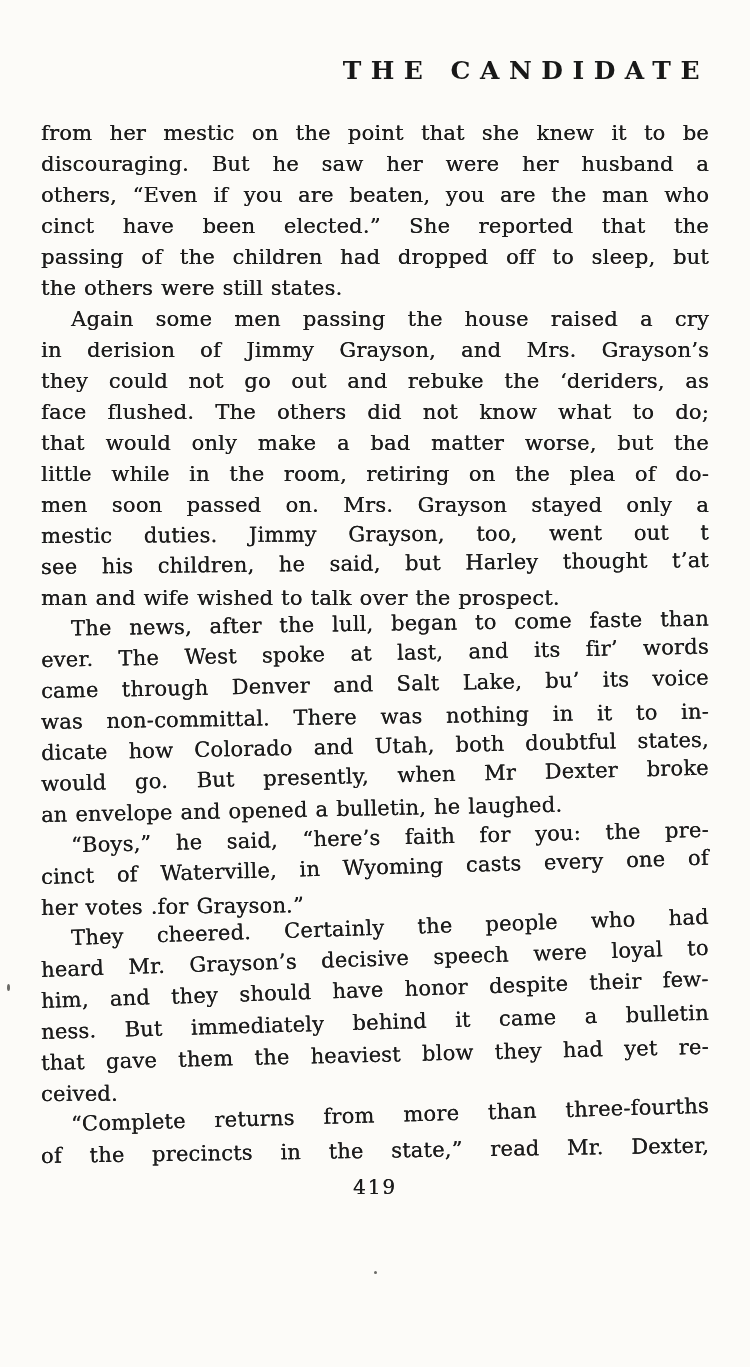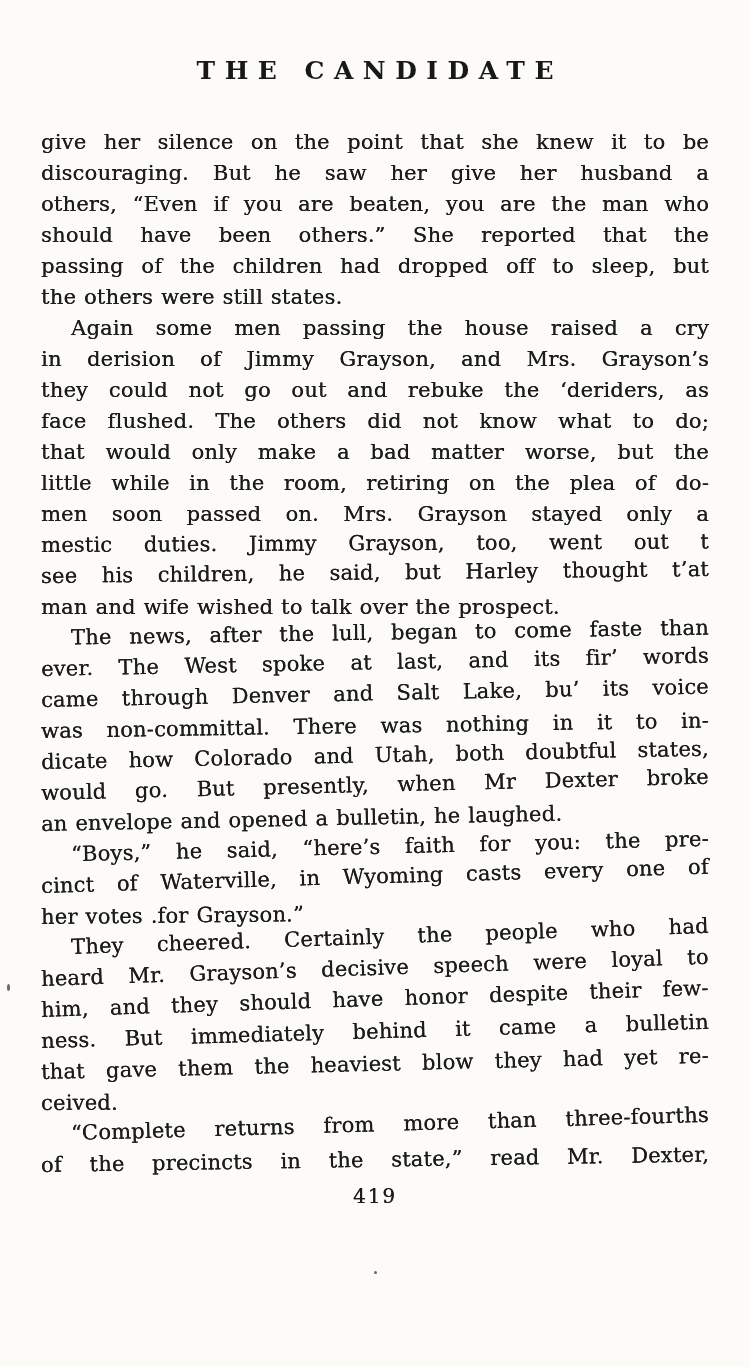--- a/index.html
+++ b/index.html
@@ -10,27 +10,27 @@
     color: #1c1c1c;
     overflow: hidden;
   }
   .page {
     width: 750px;
     height: 1367px;
     padding: 56px 41px 0 41px;
     position: relative;
   }
   .header {
-    text-align: center;
+    text-align: right;
     font-size: 25px;
     font-weight: bold;
     letter-spacing: 0.38em;
     text-indent: 0.38em;
     color: #181818;
-    margin-bottom: 42px;
+    margin-bottom: 33px;
   }
   .body { width: 668px; }
   .line {
     font-size: 21px;
     line-height: 31px;
     height: 31px;
     letter-spacing: 0.01em;
     word-spacing: 1px;
     text-shadow: 0.25px 0 0 currentColor;
   }
@@ -60,24 +60,24 @@
   .speck-1 { left: 7px;  top: 984px;  width: 3px; height: 7px; }
   .speck-2 { left: 374px; top: 1271px; width: 3px; height: 3px; }
 </style>
 </head>
 <body>
 
 <div class="page">
   <div class="header">THE CANDIDATE</div>
 
   <div class="body">
-    <div class="line j">give her silence on the point that she knew it to be</div>
-    <div class="line j">discouraging. But he saw her give her husband a</div>
+    <div class="line j">from her mestic on the point that she knew it to be</div>
+    <div class="line j">discouraging. But he saw her were her husband a</div>
     <div class="line j">others, “Even if you are beaten, you are the man who</div>
-    <div class="line j">should have been others.” She reported that the</div>
+    <div class="line j">cinct have been elected.” She reported that the</div>
     <div class="line j">passing of the children had dropped off to sleep, but</div>
     <div class="line">the others were still states.</div>
     <div class="line j ind">Again some men passing the house raised a cry</div>
     <div class="line j">in derision of Jimmy Grayson, and Mrs. Grayson’s</div>
     <div class="line j">they could not go out and rebuke the ‘deriders, as</div>
     <div class="line j">face flushed. The others did not know what to do;</div>
     <div class="line j">that would only make a bad matter worse, but the</div>
     <div class="line j">little while in the room, retiring on the plea of do-</div>
     <div class="line j">men soon passed on. Mrs. Grayson stayed only a</div>
     <div class="line j t1">mestic duties. Jimmy Grayson, too, went out t</div>

